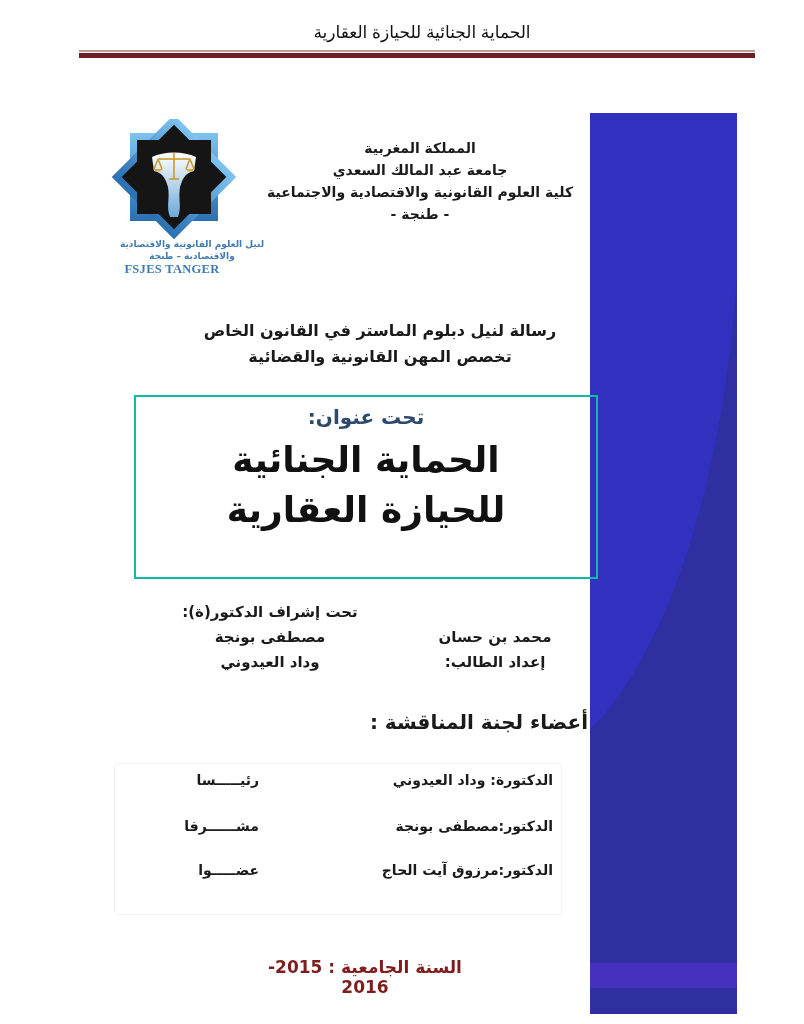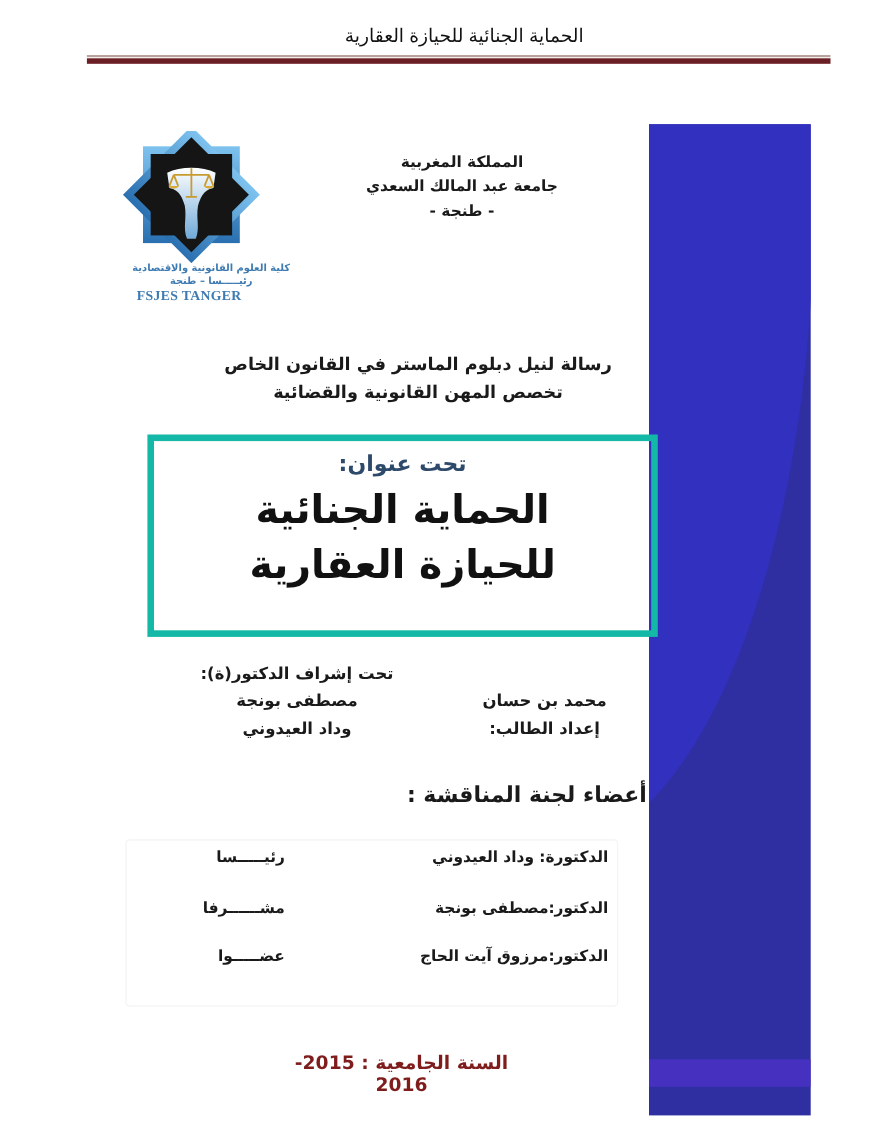--- a/index.html
+++ b/index.html
@@ -52,21 +52,21 @@
 
   
   #degree {
     left:160px; top:318px; width:400px; text-align:center;
     font-weight:bold; font-size:16px; line-height:26px;
   }
 
   
   #title-box {
     left:114px; top:395px; width:464px; height:184px;
-    border:6px solid #14b8a6; box-sizing:border-box; text-align:center;
+    border:2px solid #14b8a6; box-sizing:border-box; text-align:center;
   }
   #title-box .label {
     margin-top:8px; font-size:20px; font-weight:bold; color:#2e4a6b;
   }
   #title-box .title {
     margin-top:6px; font-size:36px; font-weight:bold; line-height:50px; color:#111;
     padding:0 50px;
   }
 
   
@@ -142,28 +142,29 @@
         <line x1="-16" y1="-18" x2="-20" y2="-8"></line>
         <line x1="-16" y1="-18" x2="-12" y2="-8"></line>
         <line x1="16" y1="-18" x2="12" y2="-8"></line>
         <line x1="16" y1="-18" x2="20" y2="-8"></line>
         <line x1="-5" y1="2" x2="5" y2="2"></line>
       </g>
       <path d="M-21,-8 Q-16,-3 -11,-8 Z" fill="#d9a93a"></path>
       <path d="M11,-8 Q16,-3 21,-8 Z" fill="#d9a93a"></path>
     </g>
   </svg>
-  <div class="caption cap-ar1" dir="rtl">كلية العلوم القانونية والاقتصادية</div>
-  <div class="caption cap-ar2" dir="rtl">رئيـــــسا – طنجة</div>
+  <div class="caption cap-ar1" dir="rtl">لنيل العلوم القانونية والاقتصادية</div>
+  <div class="caption cap-ar2" dir="rtl">والاقتصادية – طنجة</div>
   <div class="caption cap-en">FSJES TANGER</div>
 </div>
 
 <div id="institution" class="abs" dir="rtl">
   <div>المملكة المغربية</div>
   <div>جامعة عبد المالك السعدي</div>
+  <div>كلية العلوم القانونية والاقتصادية والاجتماعية</div>
   <div>- طنجة -</div>
 </div>
 
 <div id="degree" class="abs" dir="rtl">
   <div>رسالة لنيل دبلوم الماستر في القانون الخاص</div>
   <div>تخصص المهن القانونية والقضائية</div>
 </div>
 
 <div id="title-box" class="abs" dir="rtl">
   <div class="label">تحت عنوان:</div>

